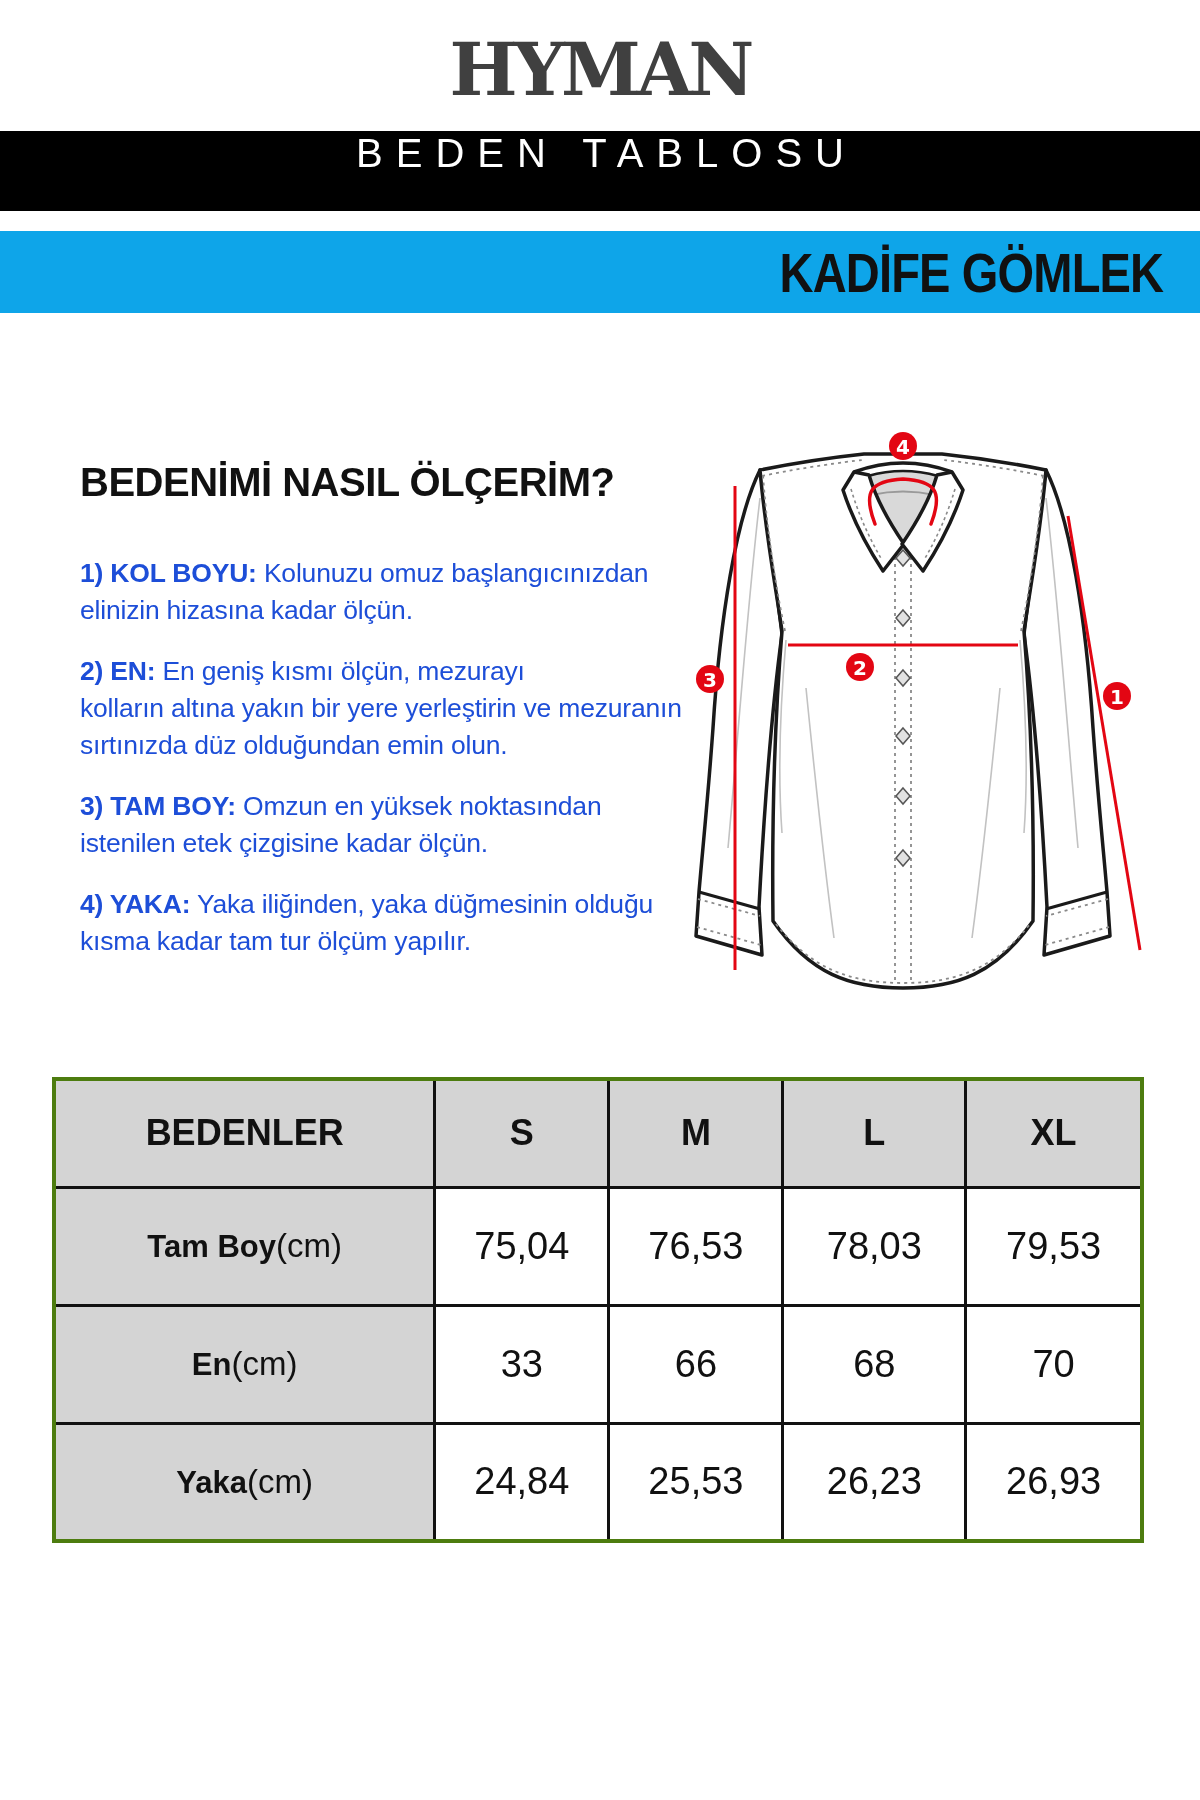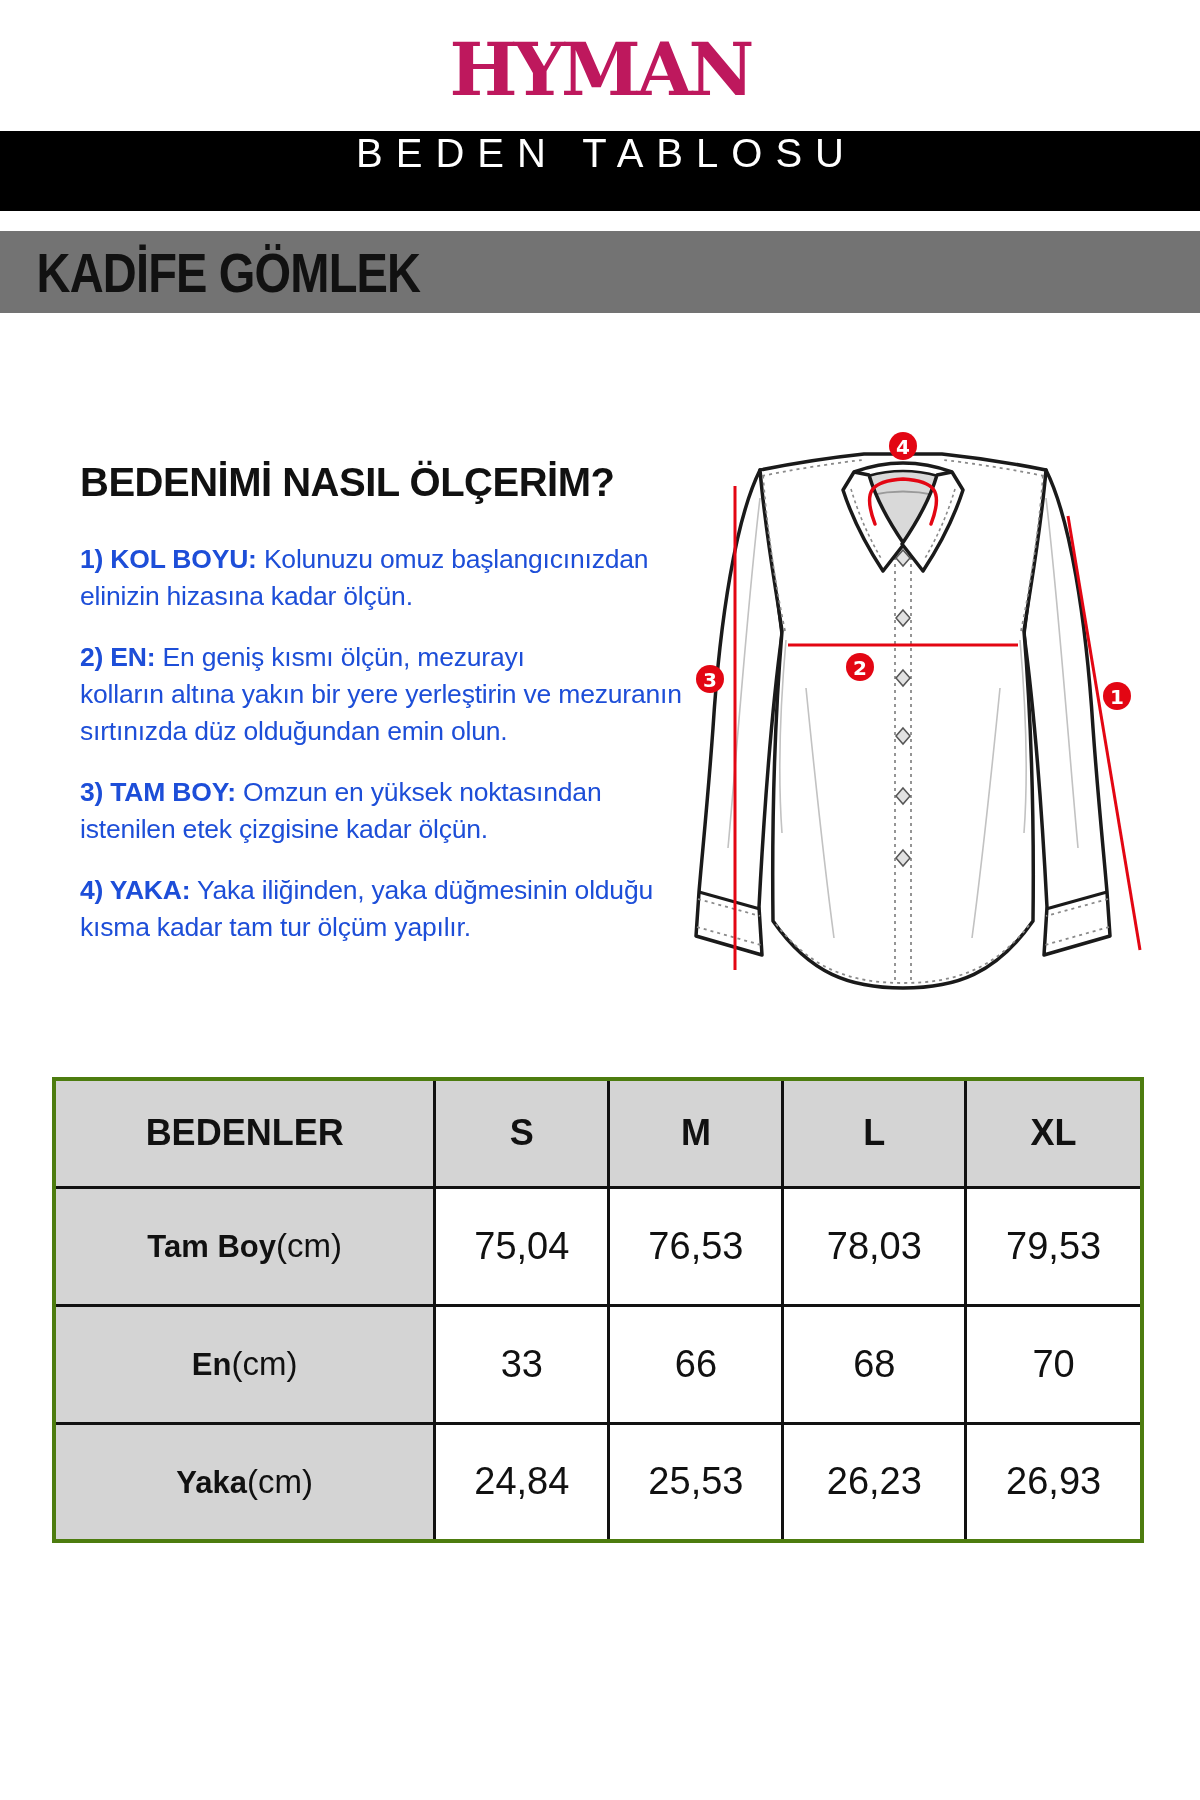--- a/index.html
+++ b/index.html
@@ -1,33 +1,33 @@
 <!DOCTYPE html>
 <html><head>
 <meta charset="utf-8">
 <style>
   * { margin:0; padding:0; box-sizing:border-box; }
   html,body { width:1200px; height:1800px; background:#ffffff; font-family:"Liberation Sans", sans-serif; }
   .page { position:relative; width:1200px; height:1800px; overflow:hidden; background:#fff; }
 
   .logo { position:absolute; left:0; top:34px; width:1200px; text-align:center;
           font-family:"DejaVu Serif", serif; font-weight:bold; font-size:72px;
-          letter-spacing:-4px; color:#be185d; line-height:1; }
+          letter-spacing:-4px; color:#404040; line-height:1; }
 
   .bar-black { position:absolute; left:0; top:131px; width:1200px; height:80px; background:#000;
                display:flex; align-items:flex-start; justify-content:center; }
   .bar-black span { color:#fff; font-size:40px; font-weight:400; letter-spacing:13px; padding-left:13px; }
 
-  .bar-gray { position:absolute; left:0; top:231px; width:1200px; height:82px; background:#737373;
-              display:flex; align-items:center; justify-content:flex-start; }
+  .bar-gray { position:absolute; left:0; top:231px; width:1200px; height:82px; background:#0ea5e9;
+              display:flex; align-items:center; justify-content:flex-end; }
   .bar-gray span { color:#111; font-size:56px; font-weight:bold; letter-spacing:-1px;
                    transform:scaleX(0.84); transform-origin:center; white-space:nowrap; }
 
   .howto { position:absolute; left:80px; top:460px; width:720px; }
-  .howto h2 { font-size:40px; font-weight:bold; color:#111; letter-spacing:-0.5px; margin-bottom:36px; }
+  .howto h2 { font-size:40px; font-weight:bold; color:#111; letter-spacing:-0.5px; margin-bottom:50px; }
   .howto p { font-size:26.5px; line-height:37px; color:#1d4ed8; margin-bottom:24px; letter-spacing:-0.2px; }
   .howto p strong { font-weight:bold; }
   .howto p .step-text { white-space:pre; }
 
   .diagram { position:absolute; left:610px; top:378px; width:580px; height:625px; }
   .diagram svg { display:block; width:580px; height:625px; }
 
   .size-table { position:absolute; left:52px; top:1077px; width:1092px; border-collapse:collapse;
                 table-layout:fixed; }
   .size-table th, .size-table td { border:3px solid #111; text-align:center; vertical-align:middle; }

